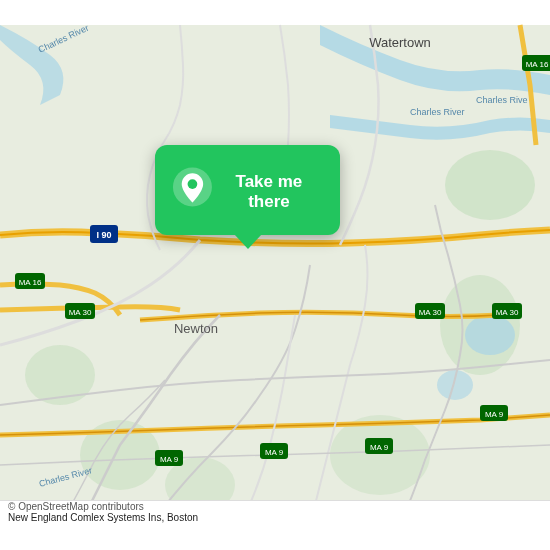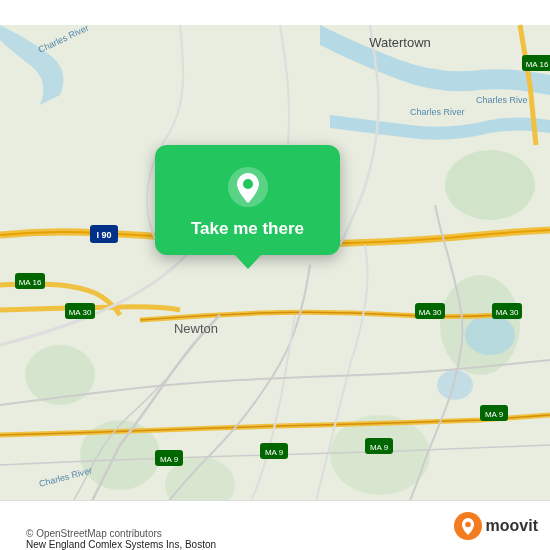--- a/index.html
+++ b/index.html
@@ -28,22 +28,22 @@
 
     
     #bottom-bar {
       position: absolute;
       bottom: 0;
       left: 0;
       right: 0;
       height: 50px;
       background: white;
       display: flex;
-      align-items: flex-end;
-      padding: 0 26px;
+      align-items: flex-start;
+      padding: 0 8px;
       border-top: 1px solid #ddd;
       z-index: 10;
     }
 
     #moovit-logo {
       position: absolute;
       bottom: 10px;
       right: 12px;
       display: flex;
       align-items: center;
@@ -73,21 +73,20 @@
     #take-me-there-card {
       position: absolute;
       top: 145px;
       left: 155px;
       width: 185px;
       background: #1db954;
       background: #22c55e;
       border-radius: 12px;
       padding: 20px 16px 16px;
       display: flex;
-      flex-direction: column;
       align-items: center;
       z-index: 5;
       box-shadow: 0 4px 15px rgba(0,0,0,0.3);
       cursor: pointer;
     }
 
     #take-me-there-card .pin-icon {
       width: 44px;
       height: 44px;
       margin-bottom: 10px;
@@ -225,25 +224,15 @@
       <circle cx="22" cy="19" r="5" fill="#22c55e"></circle>
     </svg>
     <span class="card-label">Take me there</span>
   </div>
 
   <div id="bottom-bar">
     <div style="display:flex; flex-direction:column; flex:1;">
       <span id="copyright">© OpenStreetMap contributors</span>
       <span id="place-name">New England Comlex Systems Ins, Boston</span>
     </div>
-    <div id="moovit-logo">
-      <div class="logo-icon">
-
-        <svg width="20" height="20" viewBox="0 0 20 20" xmlns="http://www.w3.org/2000/svg">
-          <path d="M10 2 C7 2 4 4.8 4 8.5 C4 13.5 10 19 10 19 C10 19 16 13.5 16 8.5 C16 4.8 13 2 10 2Z" fill="white"></path>
-          <circle cx="10" cy="8.5" r="2.8" fill="#f47c20"></circle>
-        </svg>
-      </div>
-      <span class="logo-text">moovit</span>
-    </div>
   </div>
 
 </div>
 
 </body></html>

